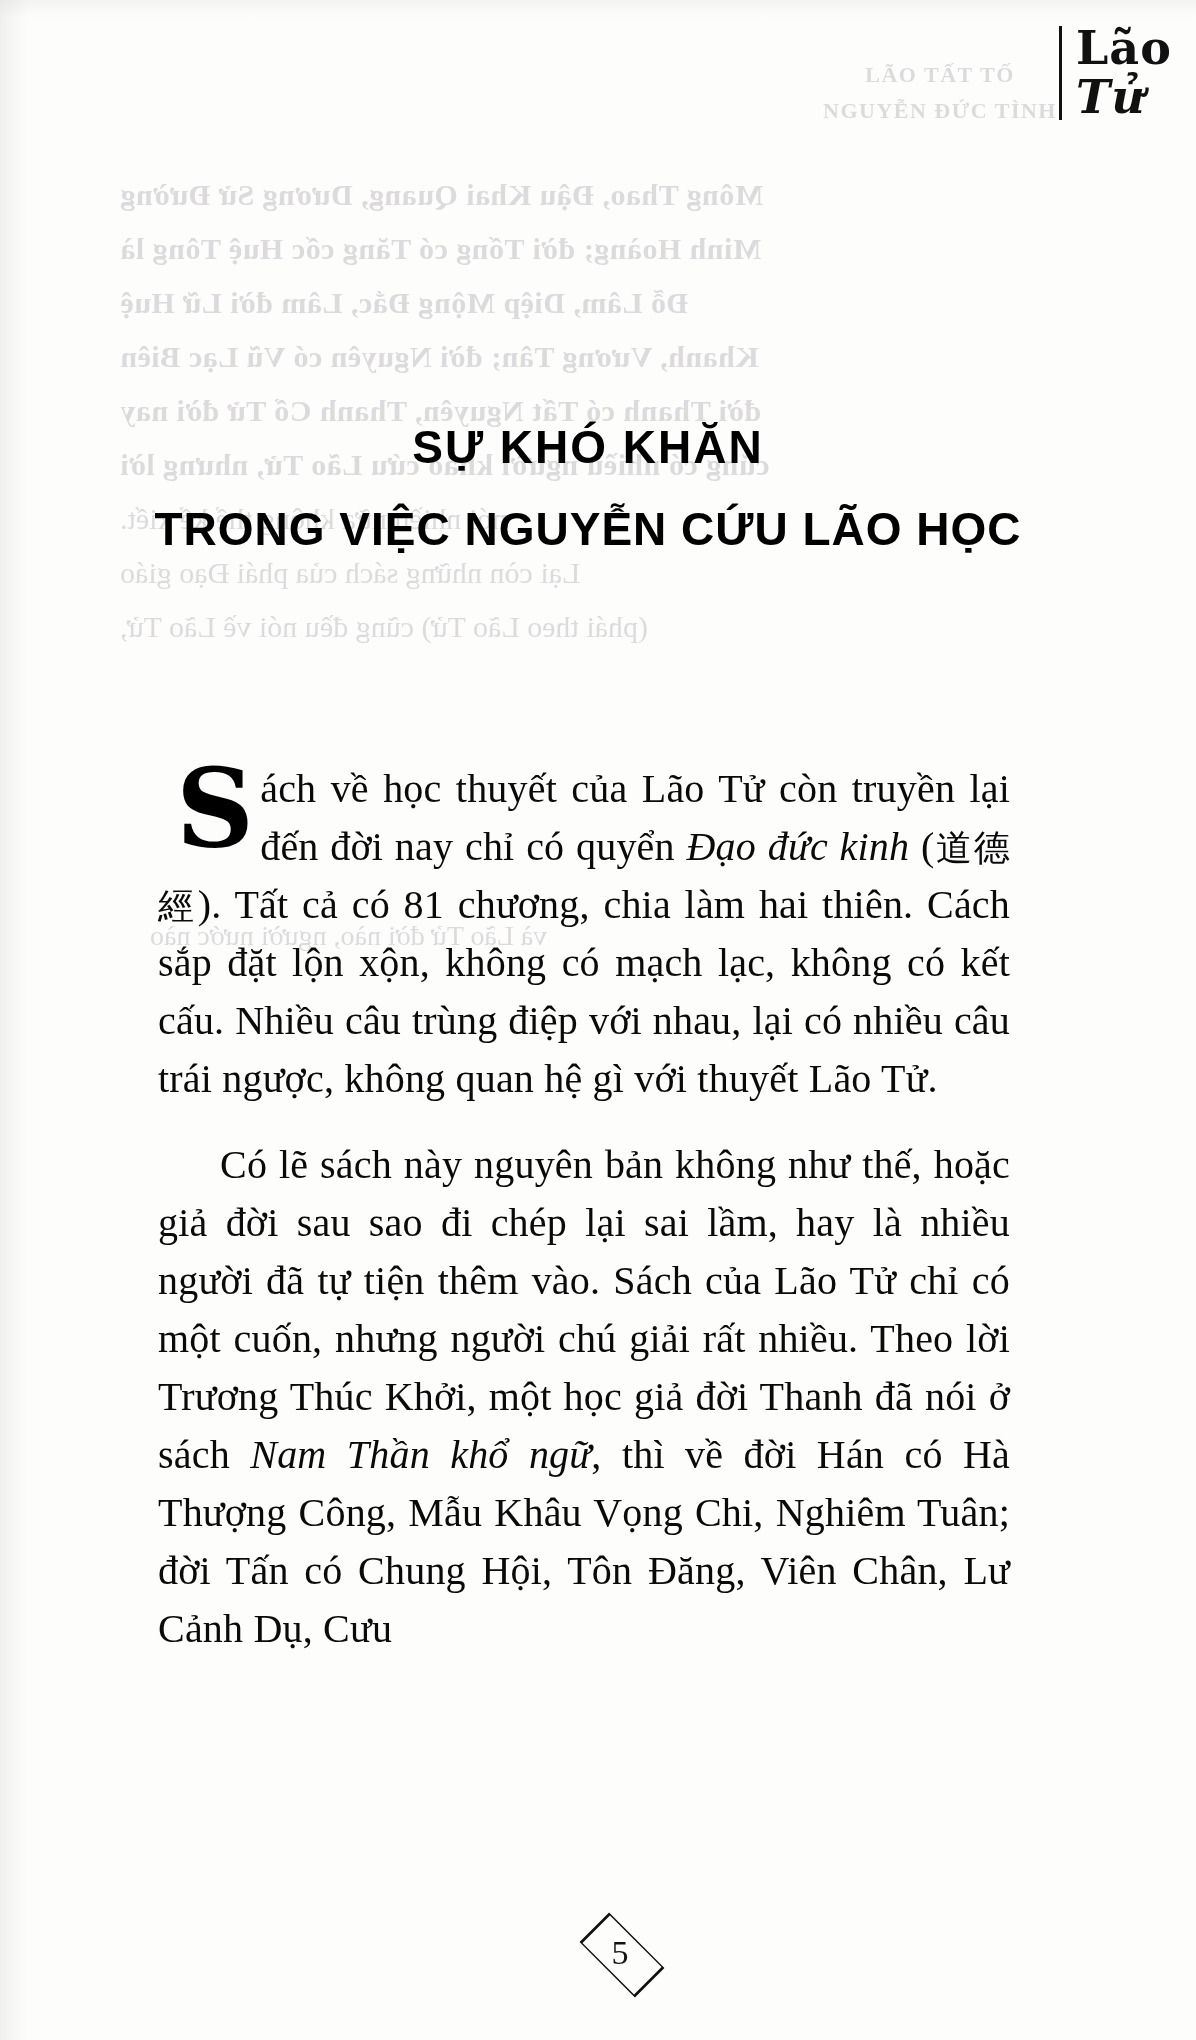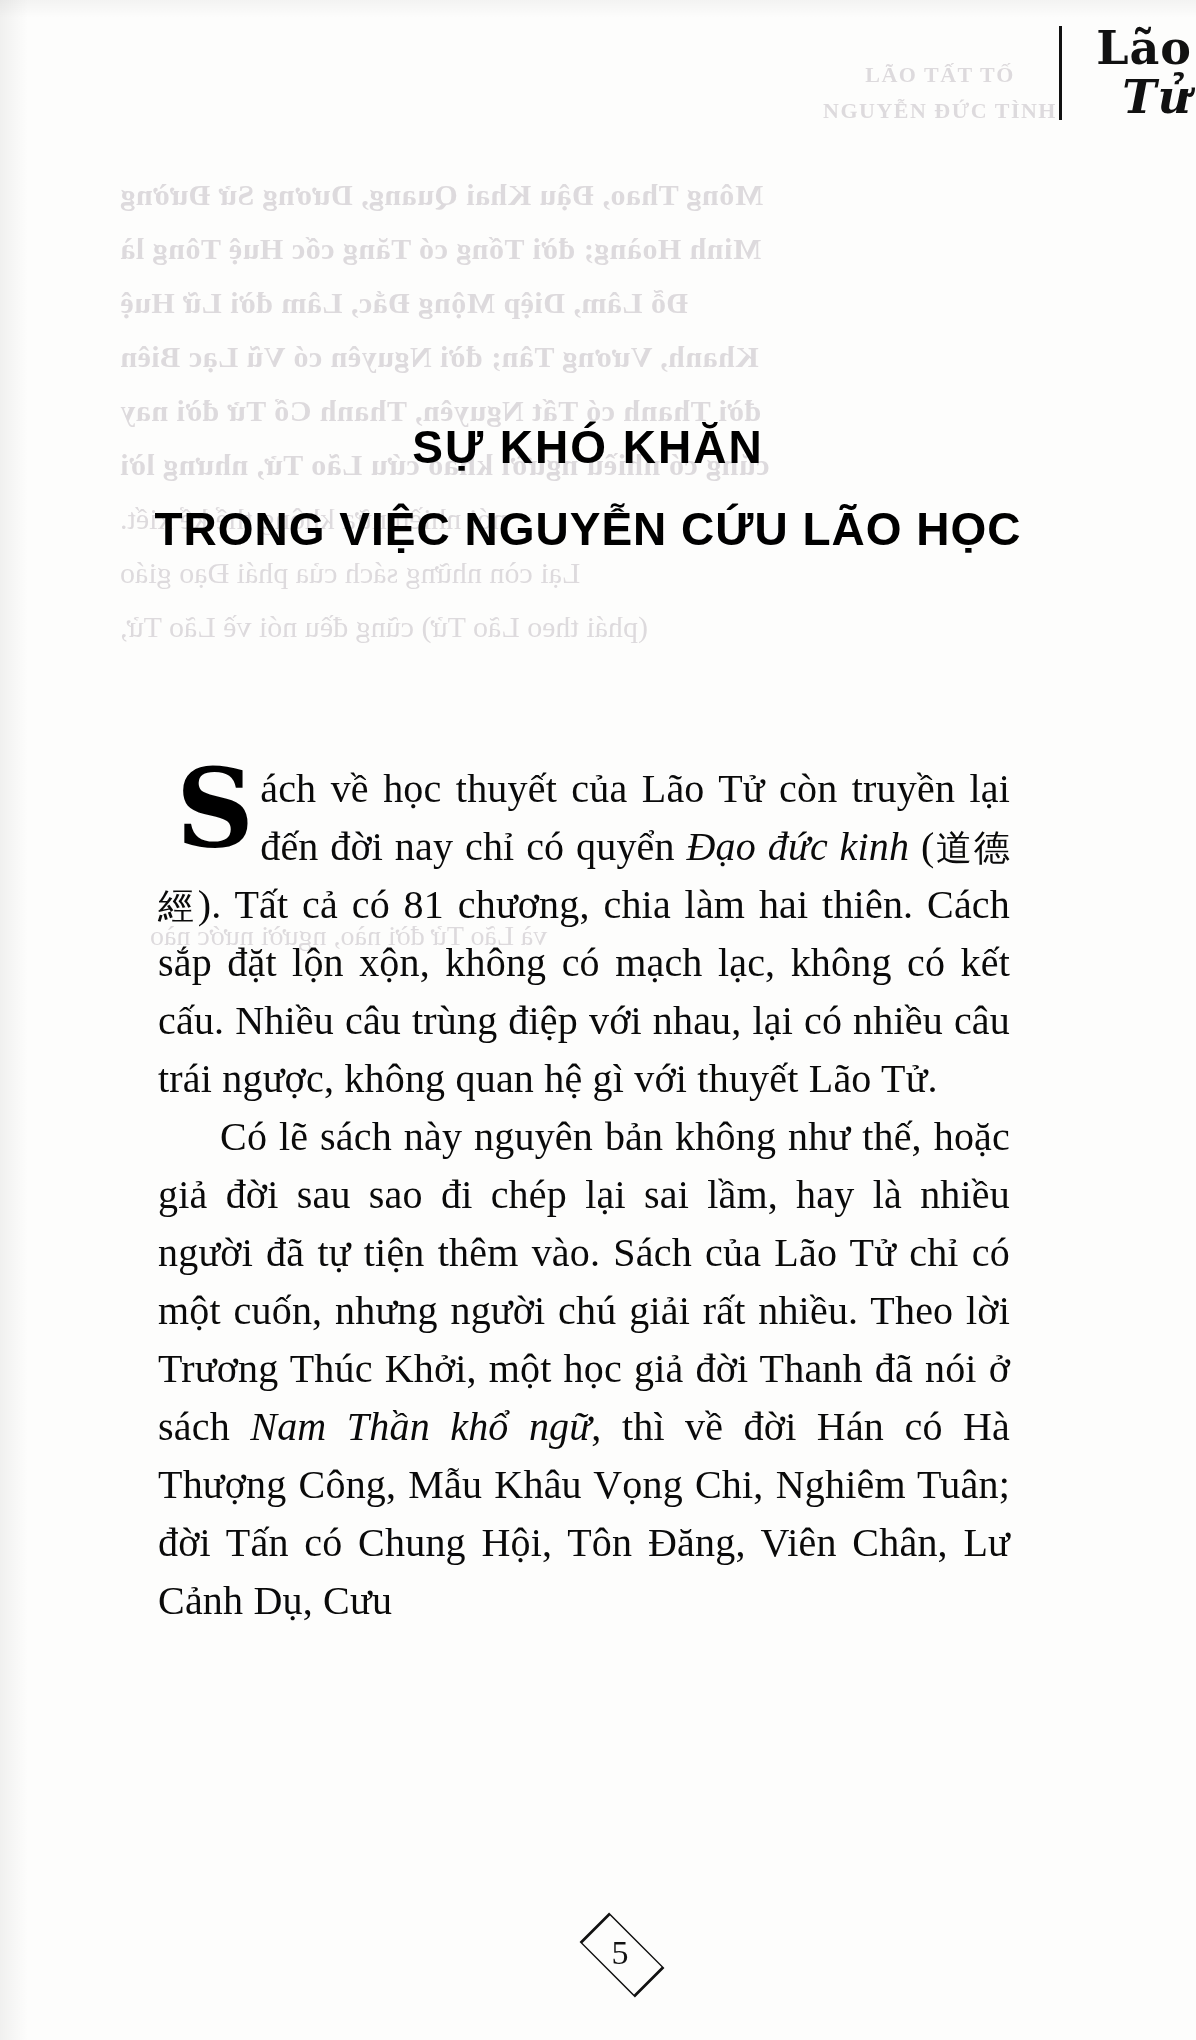--- a/index.html
+++ b/index.html
@@ -16,21 +16,21 @@
     font-family: "Liberation Serif", serif;
     color: #0a0a0a;
     padding-left: 44px;
   }
 
   
   .runhead {
     position: absolute;
     top: 26px;
     right: 48px;
-    text-align: right;
+    text-align: left;
     width: 130px;
     border-left: 3px solid #111;
     padding-left: 0;
   }
   .runhead-inner {
     padding-left: 14px;
   }
   .runhead-line {
     font-family: "DejaVu Serif", serif;
     font-weight: bold;
@@ -103,21 +103,21 @@
     width: 852px;
   }
   p.para {
     margin: 0;
     font-size: 40px;
     line-height: 1.45;
     text-align: justify;
     text-justify: inter-word;
     letter-spacing: 0.2px;
   }
-  p.para + p.para { text-indent: 62px; }
+  p.para + p.para { margin-top: 28px; text-indent: 62px; }
   p.para i { font-style: italic; }
   .han {
     font-family: "DejaVu Sans", sans-serif;
     font-size: 36px;
   }
 
   
   .dropcap {
     float: left;
     font-family: "DejaVu Serif", serif;

